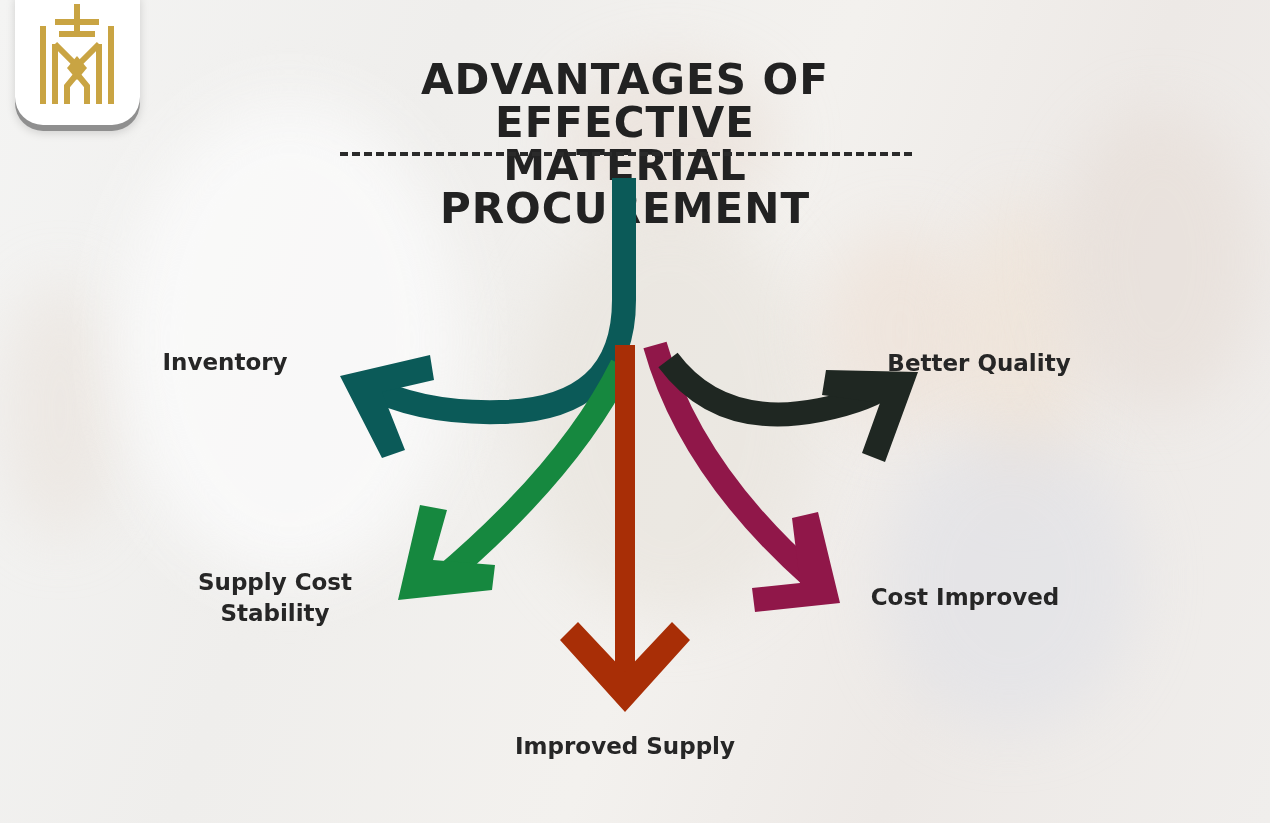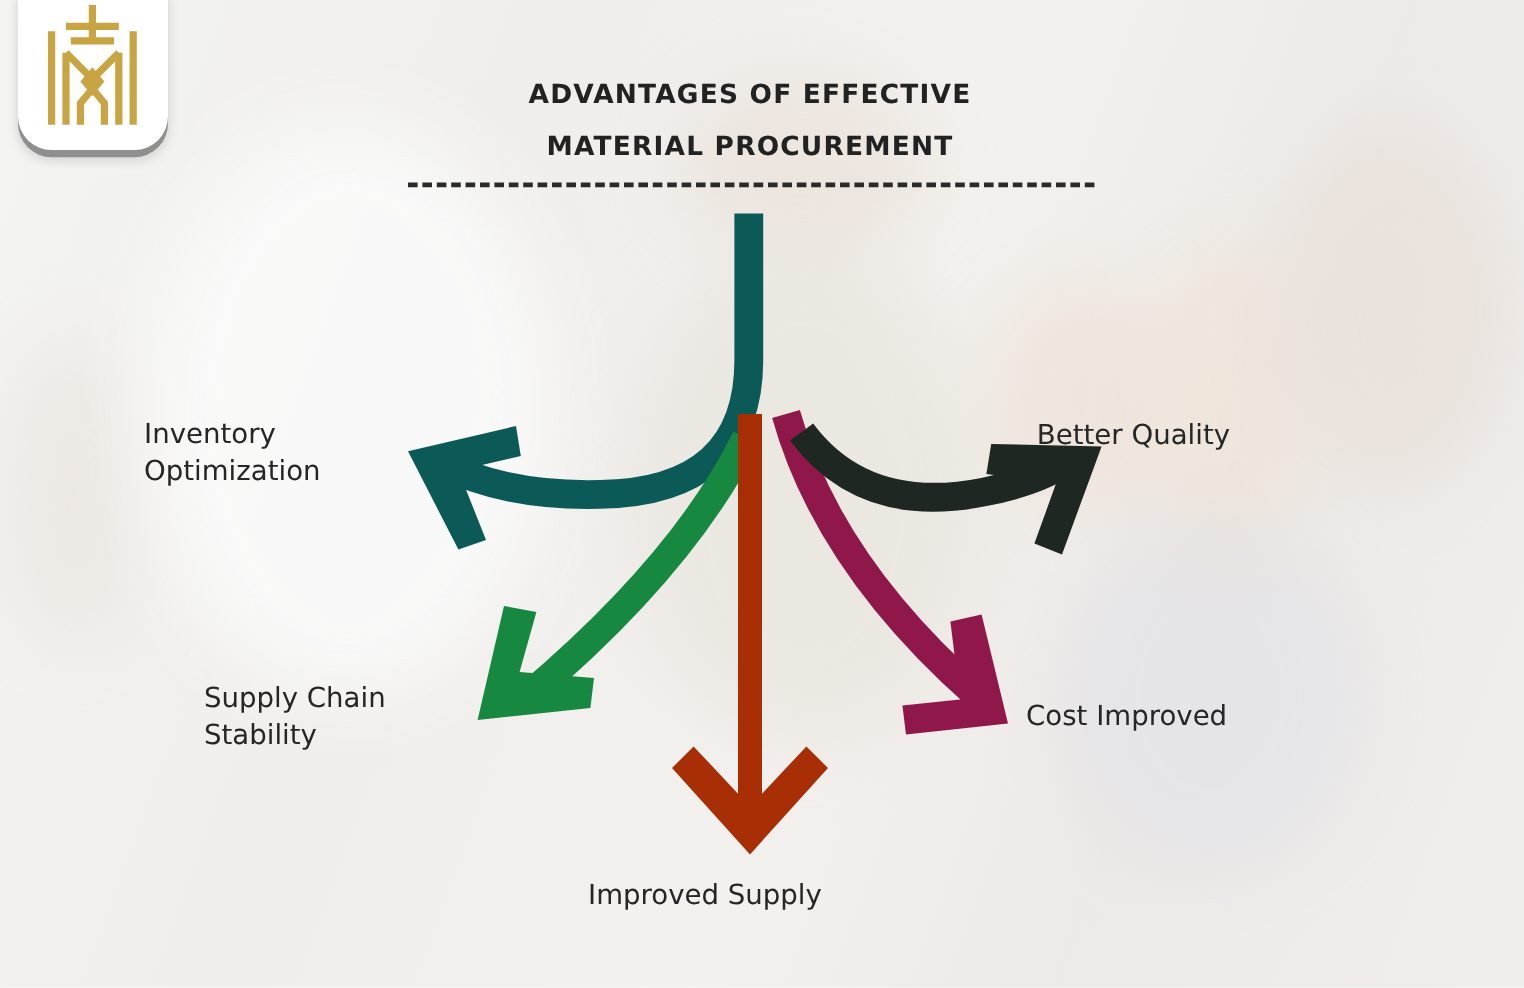--- a/index.html
+++ b/index.html
@@ -7,23 +7,23 @@
     font-family:"Liberation Sans","DejaVu Sans",sans-serif;
     background:linear-gradient(110deg,#f4f4f3 0%,#efeeec 30%,#f3f1ee 55%,#ede9e6 75%,#f0eeec 100%);}
   .bg{position:absolute;inset:0;overflow:hidden;}
   .blob{position:absolute;border-radius:50%;filter:blur(30px);opacity:.55;}
   .logo{position:absolute;left:15px;top:-10px;width:125px;height:135px;background:#fff;
     border-radius:0 0 28px 28px;box-shadow:0 6px 0 #8f8f8f,0 8px 10px rgba(0,0,0,.15);}
   .logo svg{position:absolute;left:22px;top:14px;}
   .title{position:absolute;left:330px;top:58px;width:590px;text-align:center;
     font-weight:bold;font-size:37px;line-height:43px;color:#222;letter-spacing:1px;
     font-family:"DejaVu Sans","Liberation Sans",sans-serif;}
-  .title div{font-size:22px;}
+  .title div{font-size:42px;}
   .dash{position:absolute;left:340px;top:152px;width:572px;height:0;border-top:4px dashed #2a2a2a;}
-  .label{position:absolute;font-weight:normal;font-size:23px;line-height:31px;color:#262626;
+  .label{position:absolute;font-weight:bold;font-size:23px;line-height:31px;color:#262626;text-align:center;
     font-family:"DejaVu Sans","Liberation Sans",sans-serif;}
   svg.arrows{position:absolute;left:0;top:0;}
 </style>
 </head>
 <body>
 
 <div class="bg">
   <div class="blob" style="left:560px;top:60px;width:220px;height:160px;background:#e9ddd4;"></div>
   <div class="blob" style="left:520px;top:200px;width:300px;height:420px;background:#e6e1d9;"></div>
   <div class="blob" style="left:820px;top:230px;width:160px;height:200px;background:#eedfd3;"></div>
@@ -81,24 +81,23 @@
   </g>
 
   <g>
     <path d="M668 360 Q720 430 820 410 Q870 400 892 382" fill="none" stroke="#1f2722" stroke-width="24"></path>
     <path d="M918 372 L885 462 L862 453 L880 403 L822 395 L826 370 Z" fill="#1f2722"></path>
   </g>
 </svg>
 
 <div class="label" style="left:120px;top:347px;width:210px;">
   <div>Inventory</div>
-  <div>Optimization</div>
 </div>
 <div class="label" style="left:170px;top:567px;width:210px;">
-  <div>Supply Chain</div>
+  <div>Supply Cost</div>
   <div>Stability</div>
 </div>
 <div class="label" style="left:490px;top:731px;width:270px;">
   <div>Improved Supply</div>
 </div>
 <div class="label" style="left:855px;top:582px;width:220px;">
   <div>Cost Improved</div>
 </div>
 <div class="label" style="left:864px;top:348px;width:230px;">
   <div>Better Quality</div>

